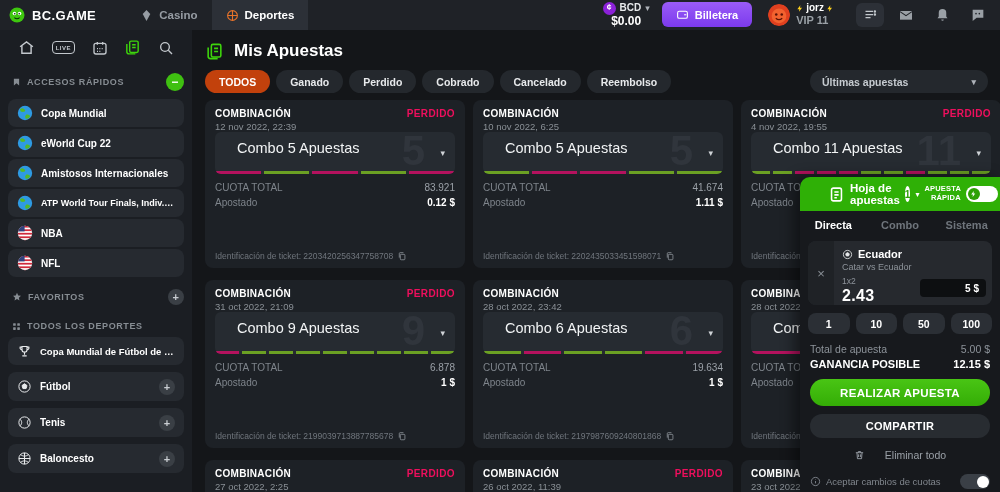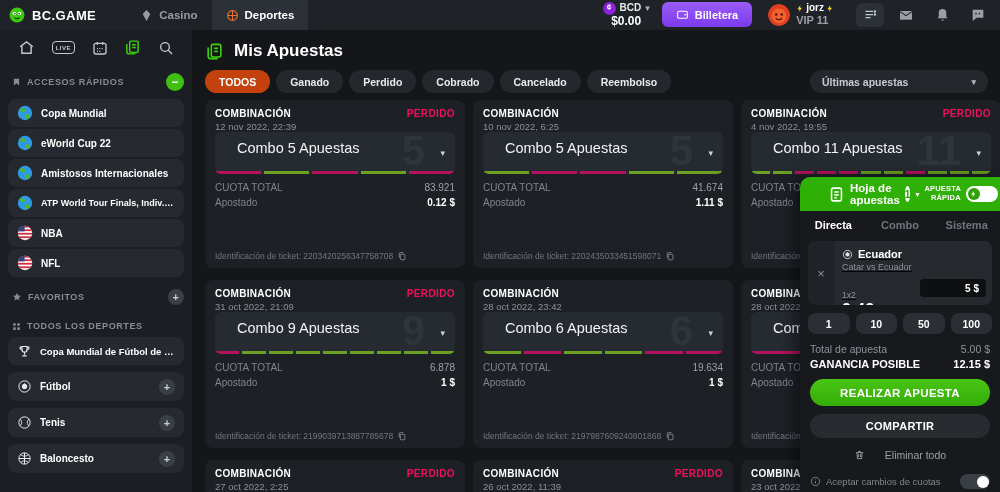--- a/index.html
+++ b/index.html
@@ -84,24 +84,24 @@
   .bs-count { width:16px; height:16px; border-radius:50%; background:#fff; color:#2fa006; font-size:10px; font-weight:bold; display:flex; align-items:center; justify-content:center; }
   .bs-head .caret-glyph { color:#fff; font-size:8px; }
   .bs-quick { margin-left:auto; color:#fff; font-size:7.5px; font-weight:bold; text-align:right; line-height:1.15; width:44px; letter-spacing:.2px; }
   .bs-toggle { width:32px; height:16px; background:#fff; border-radius:9px; position:relative; cursor:pointer; flex:0 0 auto; }
   .bs-toggle .knob { position:absolute; left:2px; top:2px; width:12px; height:12px; border-radius:50%; background:#2fa006; color:#fff; display:flex; align-items:center; justify-content:center; }
   .bs-tabs { display:flex; height:27px; align-items:center; }
   .bs-tab { flex:1; text-align:center; color:#6f757c; font-size:11px; font-weight:bold; cursor:pointer; }
   .bs-tab.active { color:#fff; }
   .bs-sel { margin:3px 8px 0; background:#26292e; border-radius:8px; display:flex; height:64px; overflow:hidden; }
   .bs-sel-x { width:26px; background:#1f2226; color:#8a9097; font-size:13px; display:flex; align-items:center; justify-content:center; cursor:pointer; }
-  .bs-sel-main { flex:1; position:relative; padding:7px 8px 15px;text-decoration:underline; }
+  .bs-sel-main { flex:1; position:relative; padding:7px 8px 15px; }
   .bs-pick { display:flex; align-items:center; gap:5px; color:#fff; font-size:11px; font-weight:bold; }
   .bs-match { color:#8d939a; font-size:9px; margin-top:2px; }
-  .bs-market { color:#8d939a; font-size:8.5px; margin-top:18px; }
+  .bs-market { color:#8d939a; font-size:8.5px; margin-top:4px; }
   .bs-odds { color:#fff; font-size:16px; font-weight:bold; margin-top:1px; letter-spacing:.3px; }
   .bs-stake { position:absolute; right:6px; bottom:8px; width:66px; height:18px; background:#0d0f11; border-radius:4px; color:#fff; font-size:10px; font-weight:bold; display:flex; align-items:center; justify-content:flex-end; padding:0 7px; cursor:text; }
   .bs-amounts { display:flex; gap:6px; margin:8px 8px 0; }
   .bs-amt { flex:1; height:21px; background:#2b2f35; border:none; border-radius:8px; color:#fff; font-size:10.5px; font-weight:bold; display:flex; align-items:center; justify-content:center; cursor:pointer; font-family:inherit; }
   .bs-total { display:flex; justify-content:space-between; margin:9px 10px 0; color:#8d939a; font-size:10.5px;gap:39px; }
   .bs-win { display:flex; justify-content:space-between; margin:3px 10px 0; color:#fff; font-size:11px; font-weight:bold; }
   .bs-place { margin:9px 10px 0; height:27px; background:linear-gradient(180deg,#49c514,#34ad06); border:none; border-radius:15px; color:#fff; font-size:11.5px; font-weight:bold; display:flex; align-items:center; justify-content:center; width:calc(100% - 20px); cursor:pointer; font-family:inherit; letter-spacing:.3px; }
   .bs-share { margin:8px 10px 0; height:24px; background:#282c31; border:none; border-radius:13px; color:#fff; font-size:11px; font-weight:bold; display:flex; align-items:center; justify-content:center; width:calc(100% - 20px); cursor:pointer; font-family:inherit; letter-spacing:.3px; }
   .bs-remove { margin-top:11px; display:flex; align-items:center; justify-content:center; gap:20px; color:#9aa0a7; font-size:10.5px; cursor:pointer; }
   .bs-accept { display:flex; align-items:center; gap:5px; margin:13px 10px 0; color:#80868d; font-size:9.5px; }

